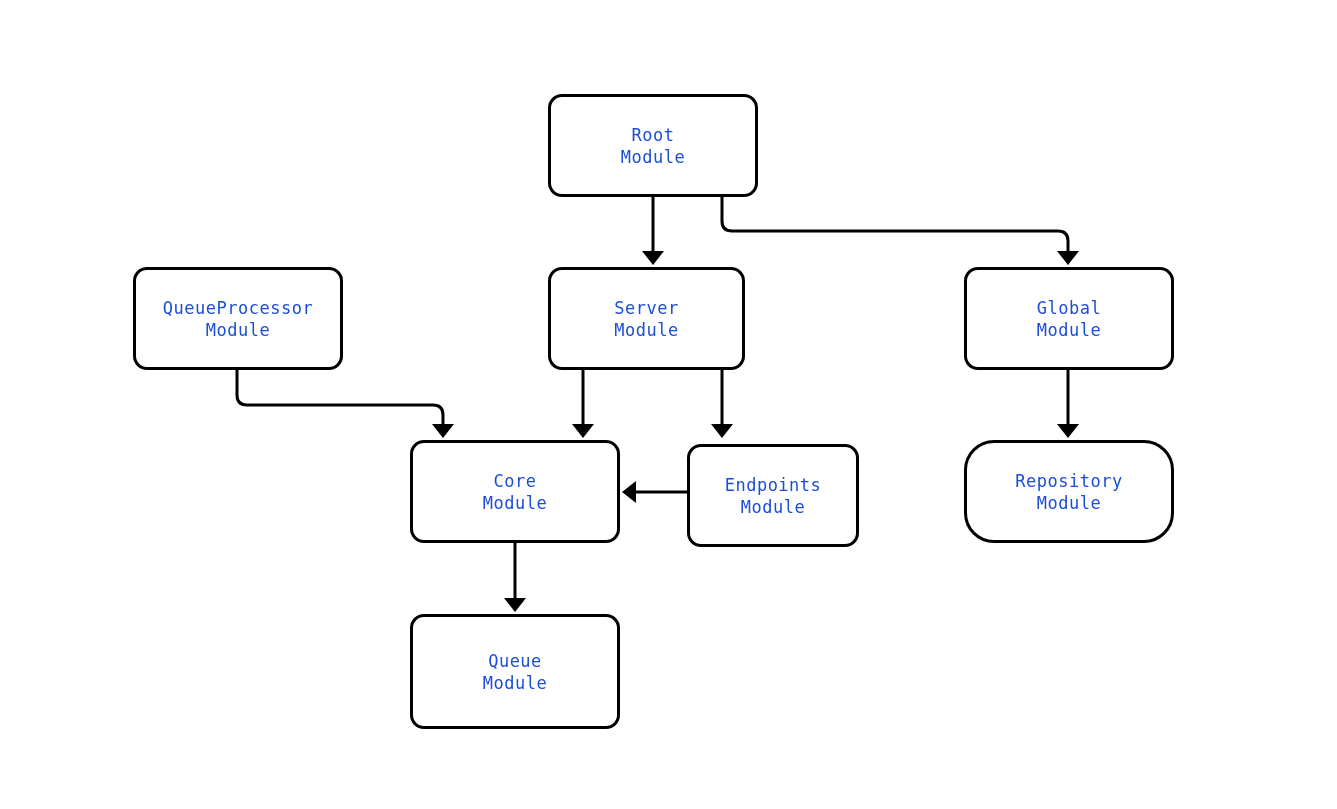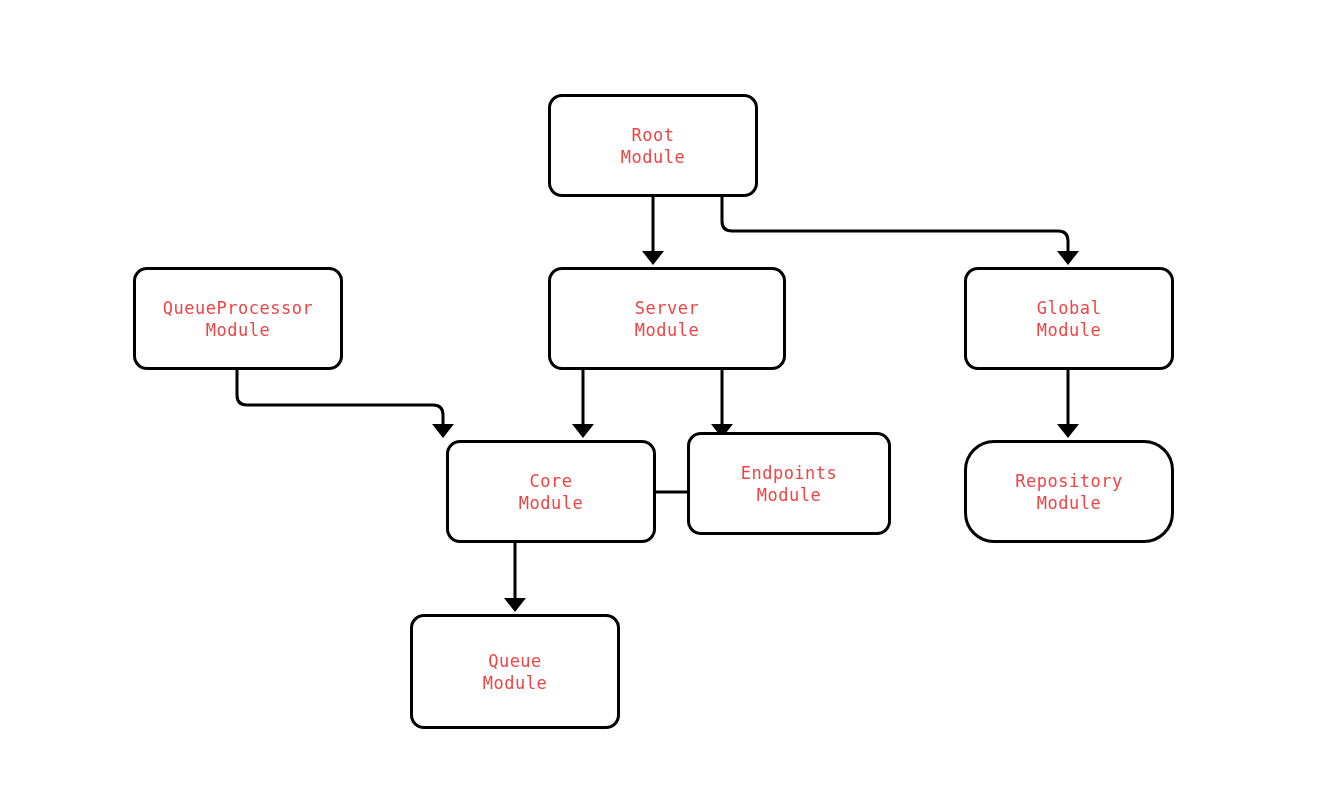--- a/index.html
+++ b/index.html
@@ -33,21 +33,21 @@
     display: flex;
     flex-direction: column;
     align-items: center;
     justify-content: center;
     z-index: 2;
   }
   .node-line {
     font-family: "DejaVu Sans Mono", "Liberation Mono", monospace;
     font-size: 17px;
     line-height: 22px;
-    color: #ef4444;
+    color: #1d4ed8;
     white-space: pre;
     letter-spacing: 0.5px;
   }
 </style>
 </head>
 <body>
 
 <div id="canvas">
   <svg id="edge-layer" viewBox="0 0 1337 809" xmlns="http://www.w3.org/2000/svg">
       <path d="M 653 197 L 653 253" fill="none" stroke="#000000" stroke-width="3" stroke-linecap="butt"></path>
@@ -68,33 +68,33 @@
       <polygon points="504,598 526,598 515,612" fill="#000000"></polygon>
     </svg>
 <div class="node" style="left: 548px; top: 94px; width: 210px; height: 103px; border-color: rgb(0, 0, 0); background: rgb(255, 255, 255);">
       <div class="node-line">Root</div>
       <div class="node-line">Module</div>
     </div>
     <div class="node" style="left: 133px; top: 267px; width: 210px; height: 103px; border-color: rgb(0, 0, 0); background: rgb(255, 255, 255);">
       <div class="node-line">QueueProcessor</div>
       <div class="node-line">Module</div>
     </div>
-    <div class="node" style="left: 548px; top: 267px; width: 238px; height: 103px; border-color: rgb(0, 0, 0); background: rgb(255, 255, 255);">
+    <div class="node" style="left: 548px; top: 267px; width: 197px; height: 103px; border-color: rgb(0, 0, 0); background: rgb(255, 255, 255);">
       <div class="node-line">Server</div>
       <div class="node-line">Module</div>
     </div>
     <div class="node" style="left: 964px; top: 267px; width: 210px; height: 103px; border-color: rgb(0, 0, 0); background: rgb(255, 255, 255);">
       <div class="node-line">Global</div>
       <div class="node-line">Module</div>
     </div>
-    <div class="node" style="left: 410px; top: 440px; width: 210px; height: 103px; border-color: rgb(0, 0, 0); background: rgb(255, 255, 255); margin-left: 36px;">
+    <div class="node" style="left: 410px; top: 440px; width: 210px; height: 103px; border-color: rgb(0, 0, 0); background: rgb(255, 255, 255);">
       <div class="node-line">Core</div>
       <div class="node-line">Module</div>
     </div>
-    <div class="node" style="left: 687px; top: 432px; width: 204px; height: 103px; border-color: rgb(0, 0, 0); background: rgb(255, 255, 255);">
+    <div class="node" style="left: 687px; top: 444px; width: 172px; height: 103px; border-color: rgb(0, 0, 0); background: rgb(255, 255, 255);">
       <div class="node-line">Endpoints</div>
       <div class="node-line">Module</div>
     </div>
     <div class="node" style="left: 964px; top: 440px; width: 210px; height: 103px; border-color: rgb(0, 0, 0); background: rgb(255, 255, 255); border-radius: 30px;">
       <div class="node-line">Repository</div>
       <div class="node-line">Module</div>
     </div>
     <div class="node" style="left: 410px; top: 614px; width: 210px; height: 115px; border-color: rgb(0, 0, 0); background: rgb(255, 255, 255);">
       <div class="node-line">Queue</div>
       <div class="node-line">Module</div>

